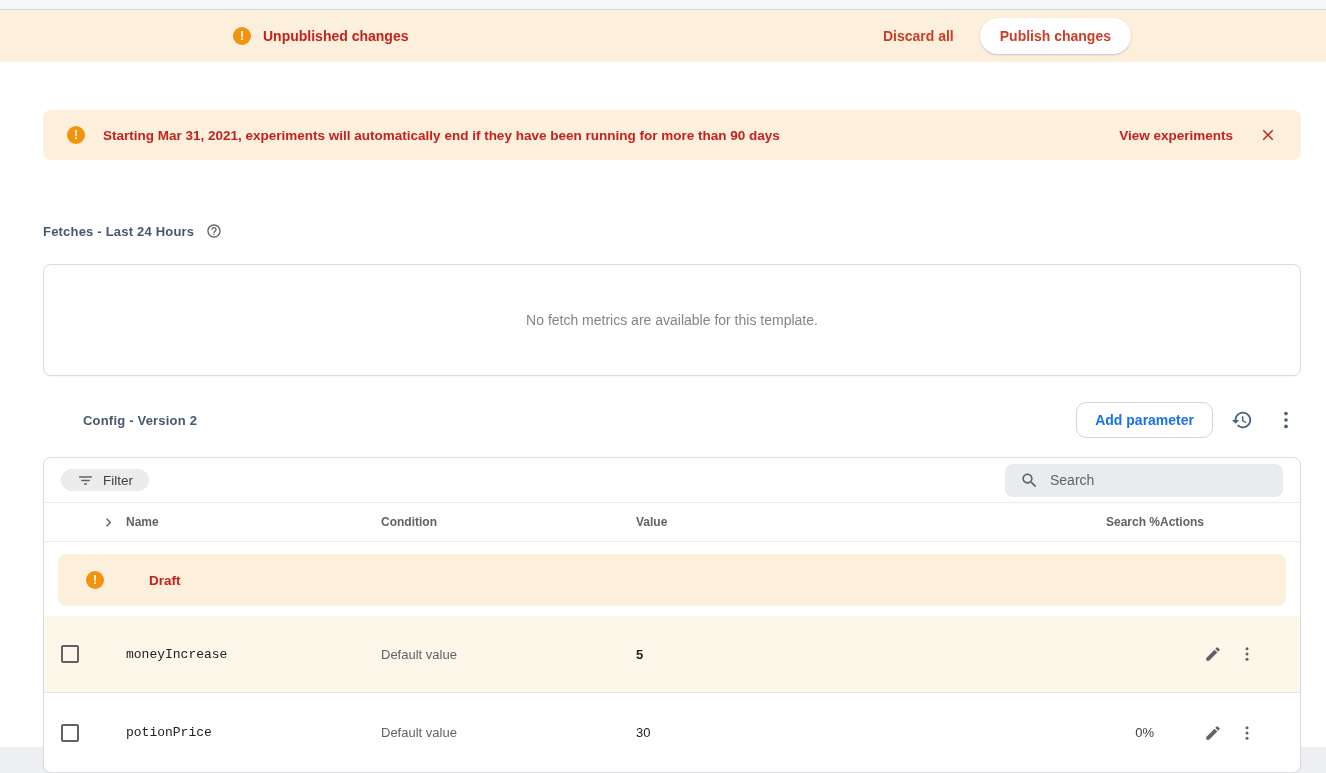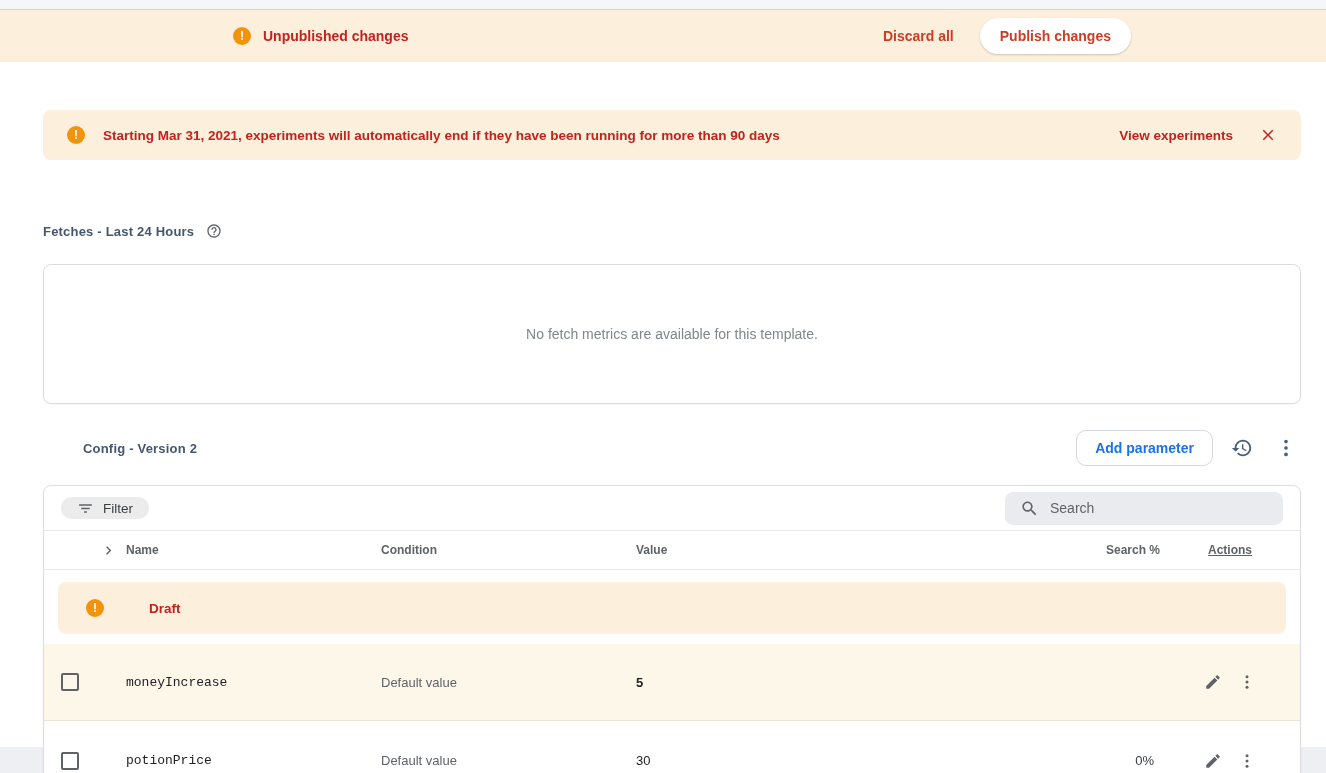--- a/index.html
+++ b/index.html
@@ -76,21 +76,21 @@
     color:var(--slate,#45576e); font-size:13px; font-weight:bold;
     letter-spacing:.2px;
   }
   .help svg { width:16px; height:16px; fill:#5f6368; }
 
   .card {
     background:#fff; border:1px solid #dadce0; border-radius:8px;
     box-shadow:0 1px 2px rgba(0,0,0,.04);
   }
   .fetch-card {
-    margin-top:21px; height:140px;
+    margin-top:21px; height:112px;
     display:flex; align-items:center; justify-content:center;
   }
   .empty-msg { color:#80868b; font-size:14px; }
 
   .config-row {
     margin-top:26px; height:36px;
     display:flex; align-items:center;margin-left:40px;
   }
   .config-row .spacer { flex:1; }
   .add-param-btn {
@@ -129,21 +129,21 @@
     grid-template-columns:82px 255px 255px 1fr 96px 140px;
     align-items:center;
   }
   .header-row {
     height:40px; border-top:1px solid #e8eaed; border-bottom:1px solid #e8eaed;
     color:#5f6368; font-size:12px; font-weight:bold;
   }
   .header-row .expand { padding-left:50px; display:flex; align-items:center; }
   .header-row .expand svg { width:17px; height:17px; fill:#5f6368; }
   .th-right { text-align:right; }
-  .th-center { text-align:center;text-decoration:underline; }
+  .th-center { text-align:left; }
 
   .draft-wrap { padding:12px 14px 10px 14px; background:#fff; }
   .draft-banner {
     height:52px; border-radius:8px; background:var(--banner-cream,#fcefdb);
     display:flex; align-items:center; gap:16px; padding:0 28px;
   }
   .draft-banner .draft-label {
     color:var(--alert-red,#c5221f); font-size:13.5px; font-weight:bold;margin-left:29px;
   }
 

